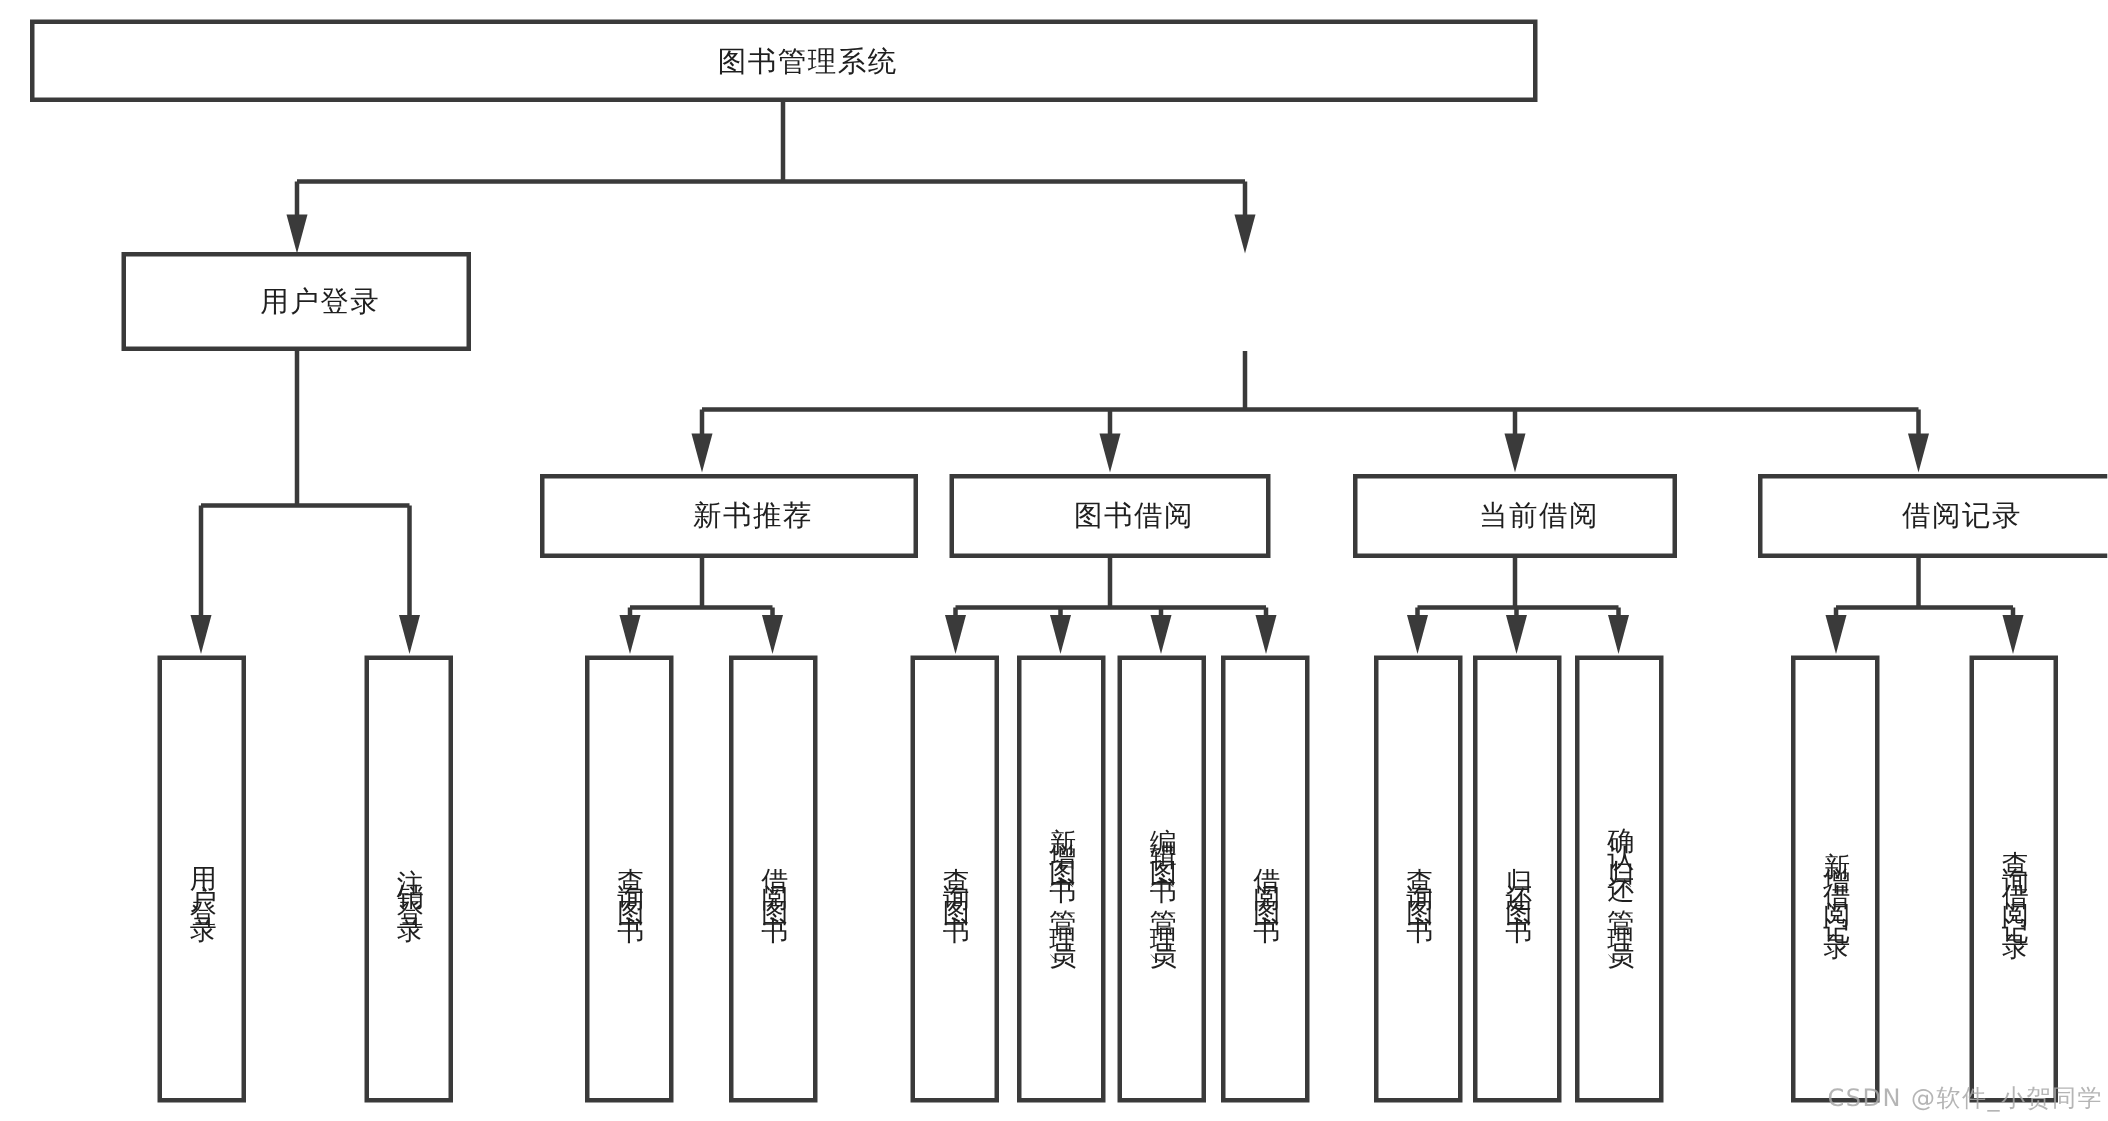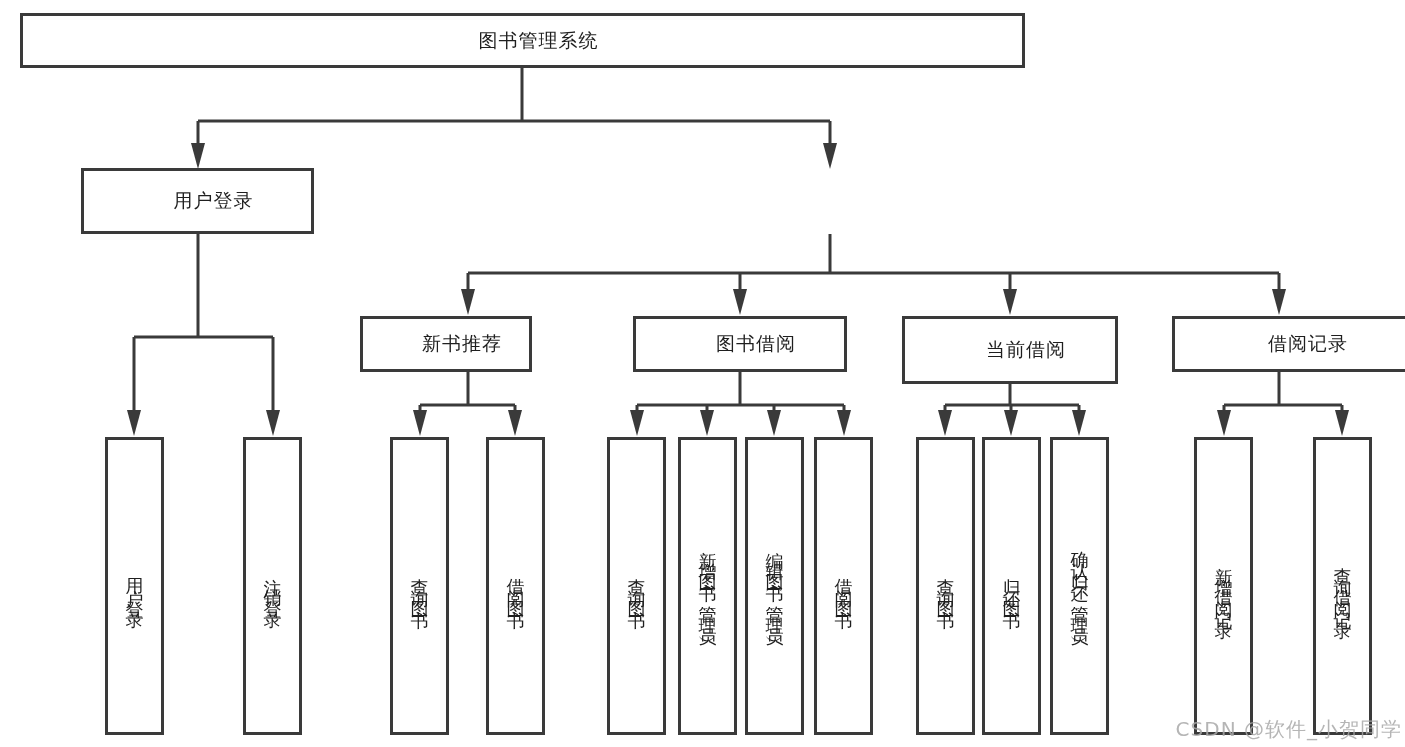--- a/index.html
+++ b/index.html
@@ -33,36 +33,36 @@
     font-size: 18px;
     line-height: 1;
     letter-spacing: 11px;
     color: #1f1f1f;
     white-space: nowrap;
   }
   
   .n-root  { left: 20px;  top: 13px;  width: 1005px; height: 55px; }
   .n-login { left: 81px;  top: 168px; width: 233px;  height: 66px; }
   .n-mgmt  { left: 712px; top: 168px; width: 236px;  height: 66px; }
-  .n-rec   { left: 360px; top: 316px; width: 172px;  height: 56px; }
+  .n-rec   { left: 360px; top: 316px; width: 252px;  height: 56px; }
   .n-bor   { left: 633px; top: 316px; width: 214px;  height: 56px; }
-  .n-cur   { left: 902px; top: 316px; width: 216px;  height: 68px; }
+  .n-cur   { left: 902px; top: 316px; width: 216px;  height: 56px; }
   .n-rcd   { left: 1172px;top: 316px; width: 240px;  height: 56px; }
   .leaf    { top: 437px; width: 59px; height: 298px; }
   .l-1a { left: 105px; }  .l-1b { left: 243px; }
   .l-2a { left: 390px; }  .l-2b { left: 486px; }
   .l-3a { left: 607px; }  .l-3b { left: 678px; }
   .l-3c { left: 745px; }  .l-3d { left: 814px; }
   .l-4a { left: 916px; }  .l-4b { left: 982px; }  .l-4c { left: 1050px; }
   .l-5a { left: 1194px; } .l-5b { left: 1313px; }
   .watermark {
     position: absolute;
     right: 3px;
     bottom: 4px;
-    font-size: 20px;
+    font-size: 16px;
     color: #a9a9a9;
     opacity: 0.85;
     letter-spacing: 1px;
     z-index: 10;
   }
 </style>
 </head>
 <body>
 
 <div class="canvas">

